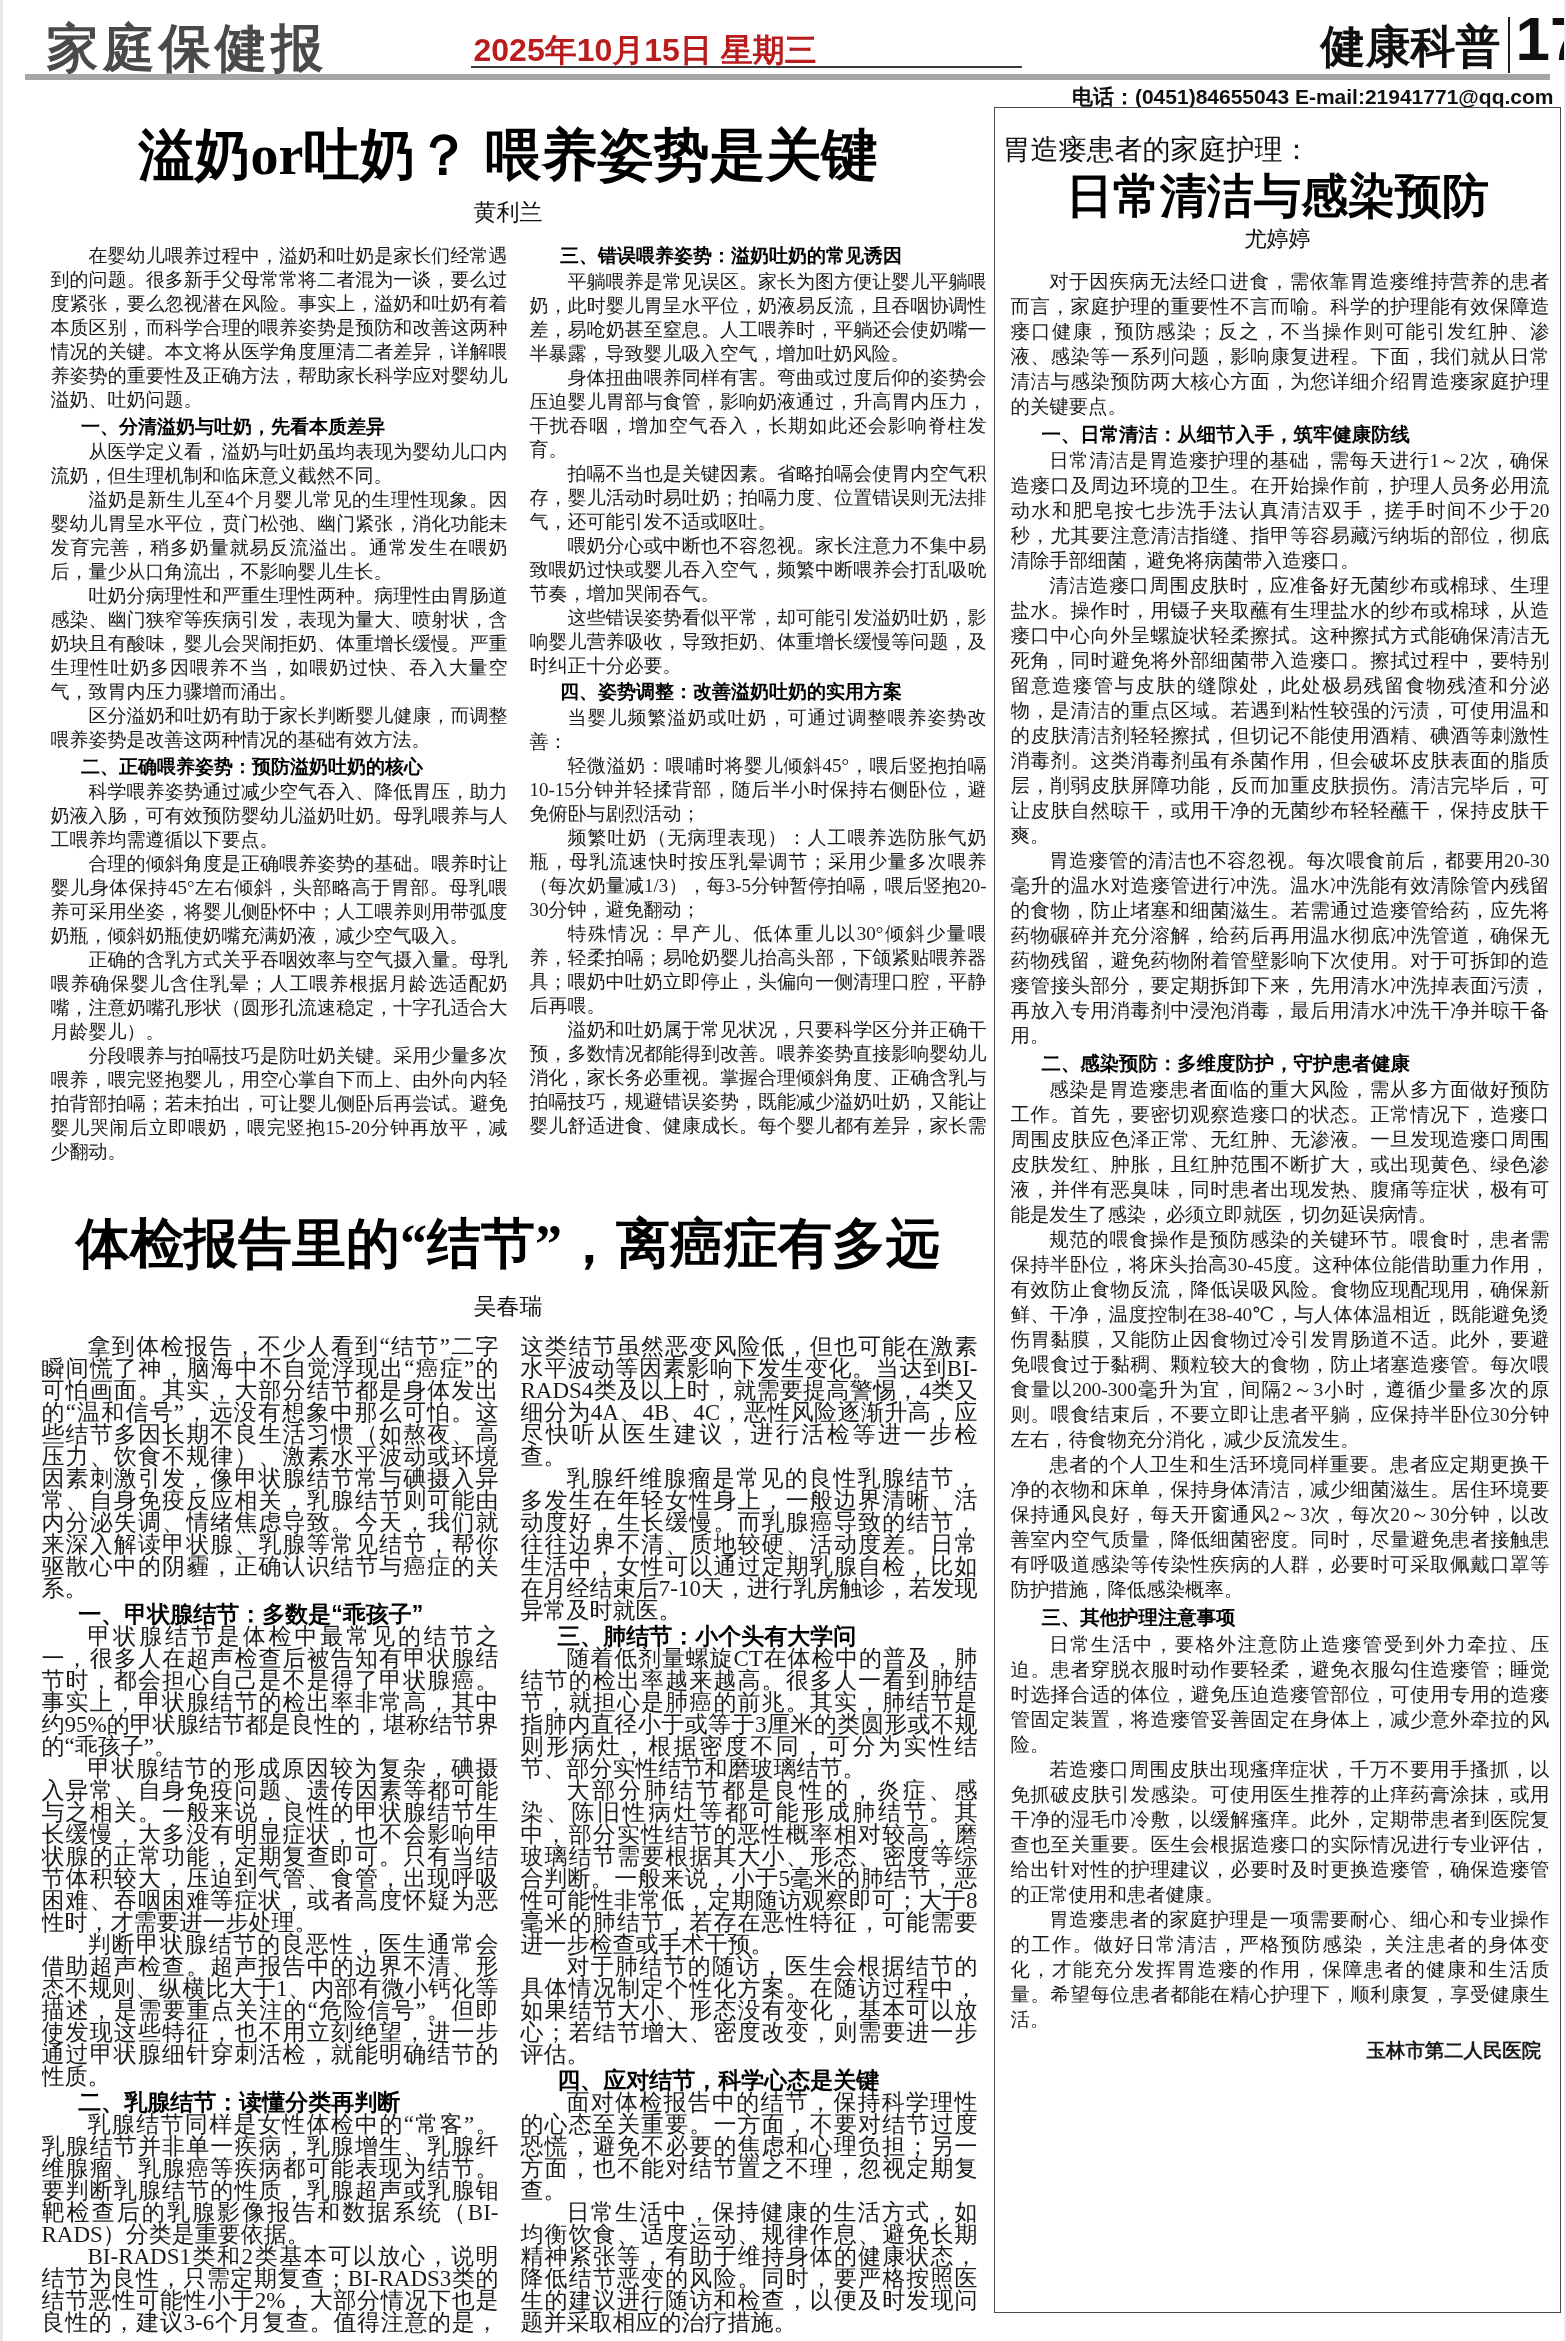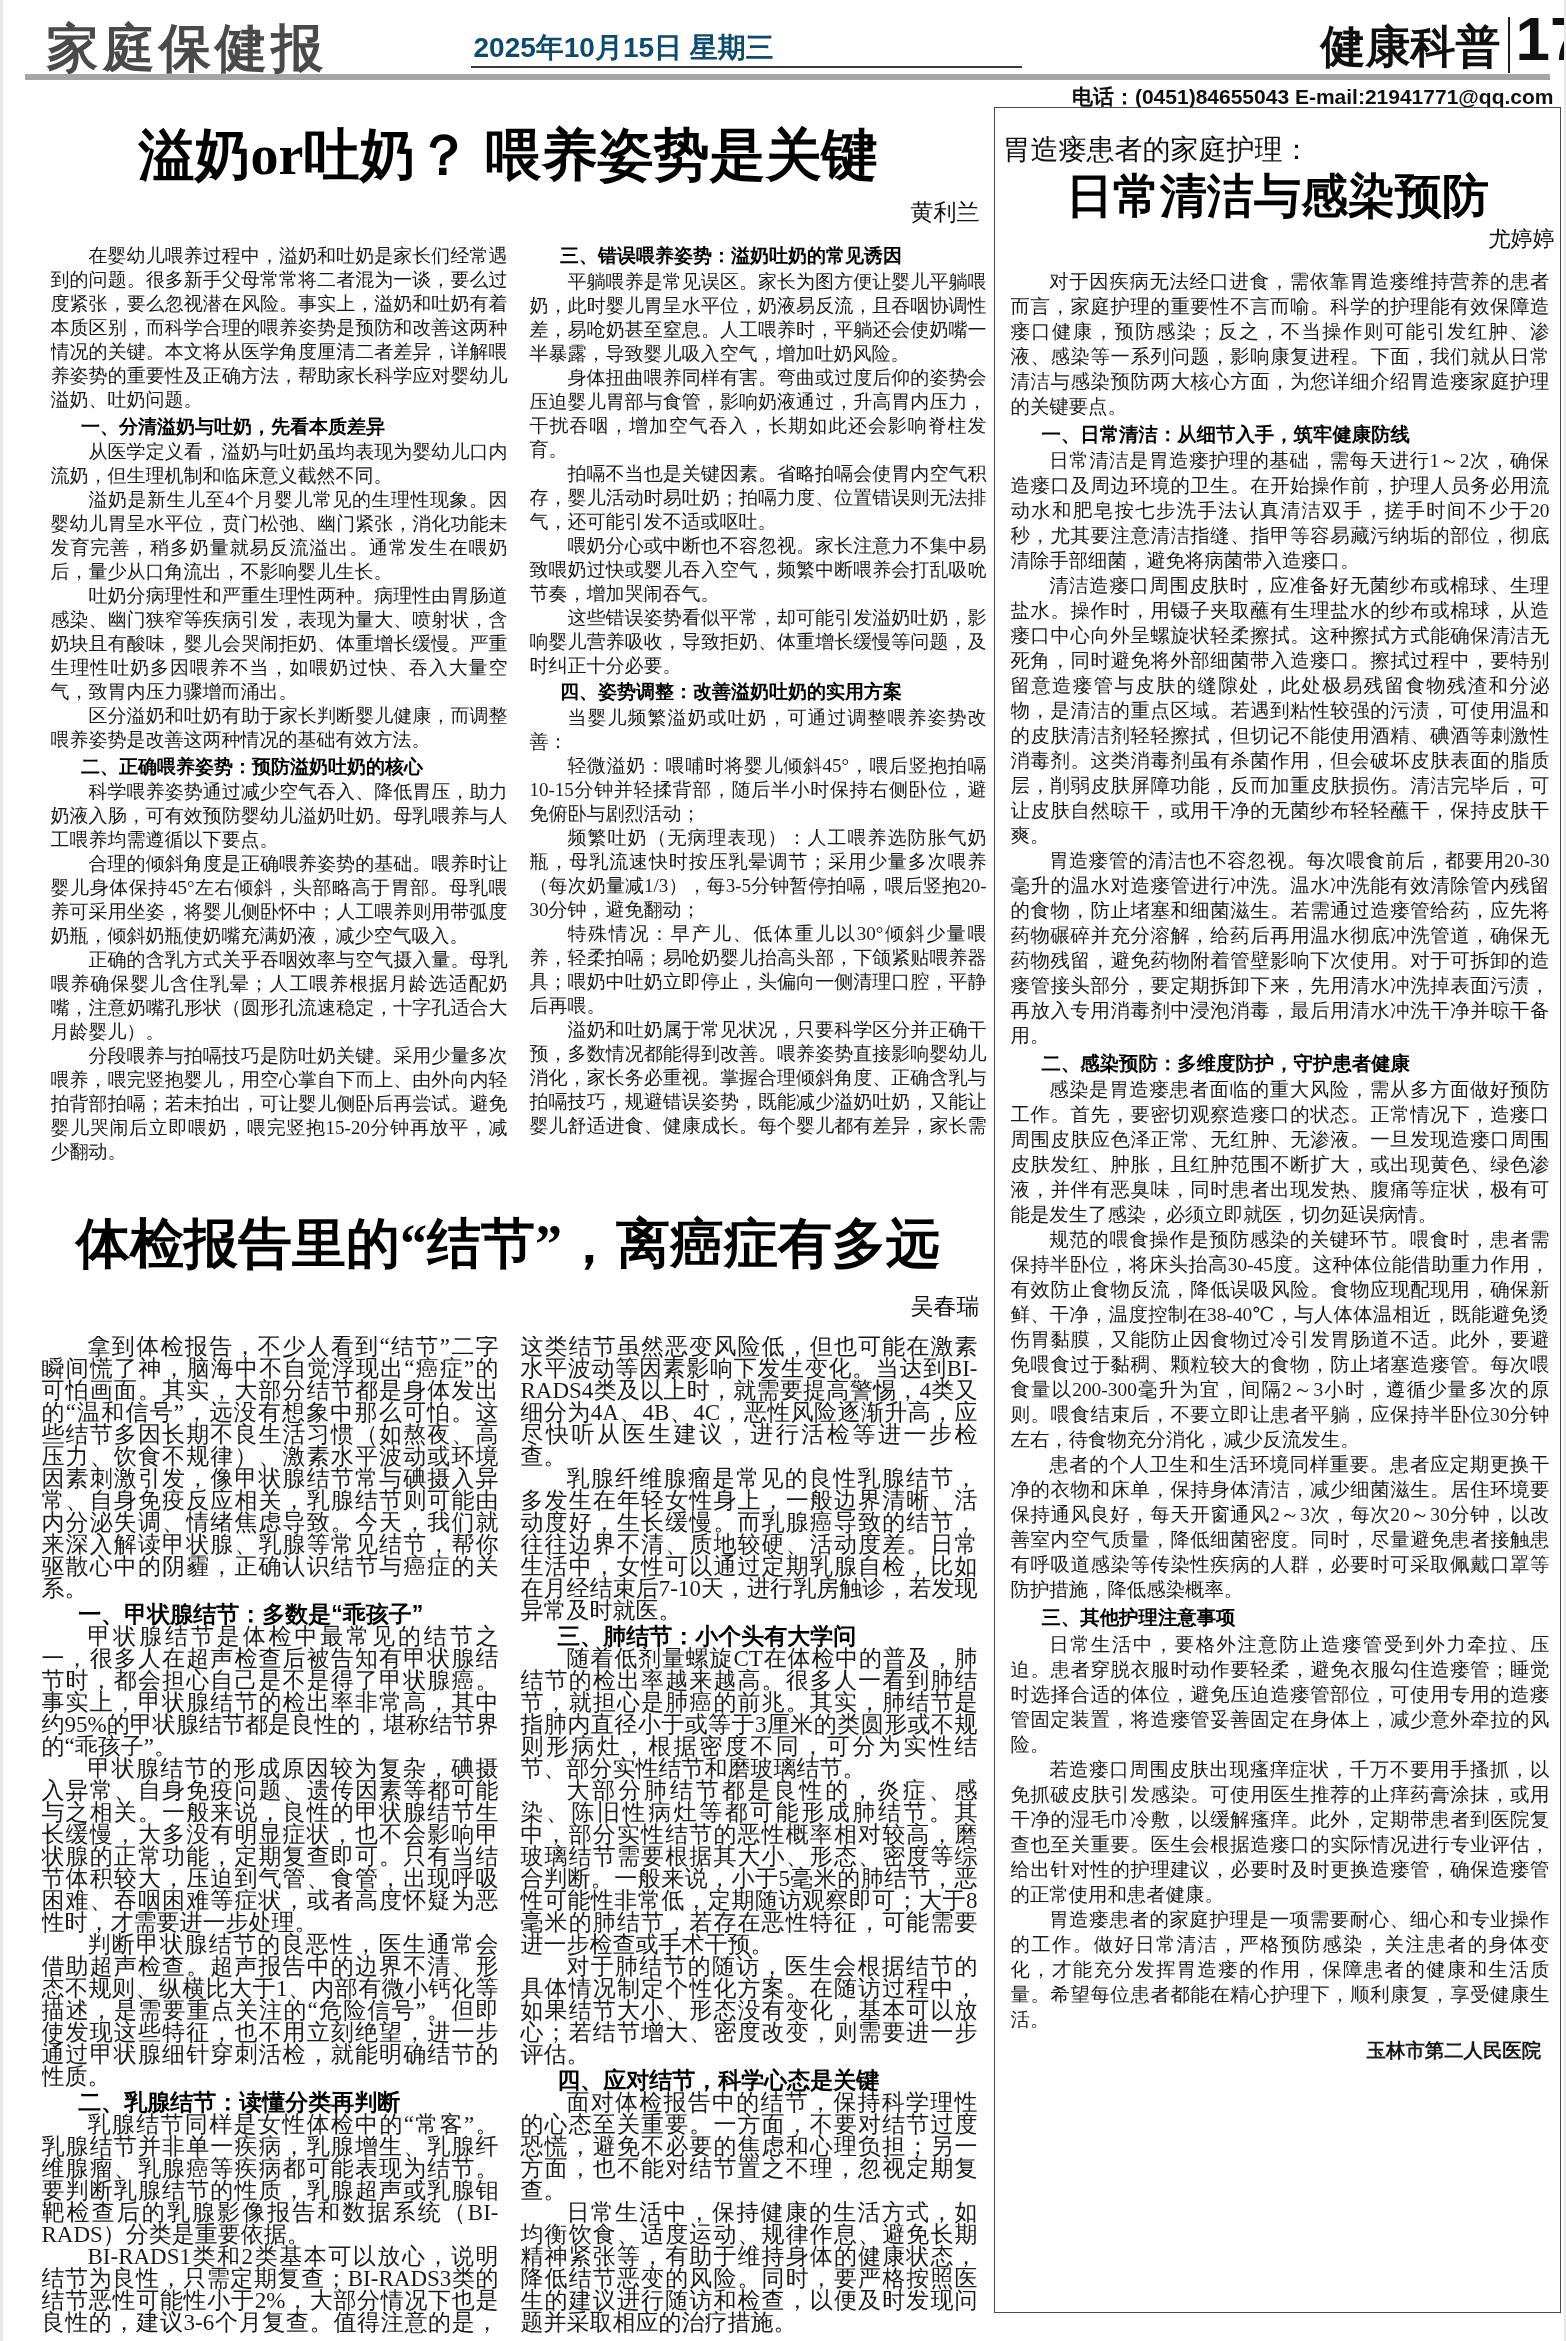--- a/index.html
+++ b/index.html
@@ -1,34 +1,34 @@
 <!DOCTYPE html>
 <html style="font-size:13.5px"><head>
 <meta charset="utf-8">
 <style>
   html,body{margin:0;padding:0;background:#e8e8e8;}
   .page{position:relative;width:1561px;height:2342px;background:#ffffff;overflow:hidden;
         font-family:"Liberation Serif","DejaVu Serif",serif;color:#1a1a1a;margin:0 auto;}
   
   .masthead{position:absolute;left:44px;top:13.5px;font-size:52px;font-weight:900;
             color:#4a4a4a;letter-spacing:4.2px;white-space:nowrap;}
-  .date{position:absolute;left:471px;top:29px;font-size:28px;font-weight:700;color:#0c4a6e;
+  .date{position:absolute;left:471px;top:29px;font-size:32px;font-weight:700;color:#b91c1c;
         font-family:"Liberation Sans","DejaVu Sans",sans-serif;white-space:nowrap;}
   .date-rule{position:absolute;left:468px;top:66px;width:551px;height:1.7px;background:#3a3a3a;}
   .section-title{position:absolute;left:1262px;top:17px;width:236px;text-align:right;
                  font-size:45px;font-weight:700;color:#101010;white-space:nowrap;}
   .vbar{position:absolute;left:1505px;top:17px;width:2.5px;height:56px;background:#1d1d1d;}
   .pagenum{position:absolute;left:1513px;top:3.4px;font-size:62px;font-weight:700;color:#101010;
            font-family:"Liberation Sans","DejaVu Sans",sans-serif;}
   .thick-rule{position:absolute;left:22px;top:74px;width:1525px;height:5.9px;background:#a6a6a6;}
   .contact{position:absolute;right:10px;top:83px;font-size:21px;font-weight:700;color:#101010;
            font-family:"Liberation Sans","DejaVu Sans",sans-serif;white-space:nowrap;}
   
   .art-title{position:absolute;text-align:center;font-weight:900;color:#000;white-space:nowrap;}
-  .art-author{position:absolute;text-align:right;font-size:23px;color:#111;
+  .art-author{position:absolute;text-align:center;font-size:23px;color:#111;
               font-family:"Liberation Sans","DejaVu Sans",sans-serif;}
   .body-flow{position:absolute;overflow:hidden;text-align:justify;}
   .para{text-indent:2em;margin:0;}
   .sub{font-family:"Liberation Sans","DejaVu Sans",sans-serif;font-weight:700;
        text-indent:1.6em;margin:2.5px 0 1.7px 0;color:#000;}
   .sig{text-align:right;font-weight:700;margin-top:6.7px;padding-right:8.4px;
        font-family:"Liberation Sans","DejaVu Sans",sans-serif;}
   
   .a1-title{left:34px;top:118px;width:943px;font-size:56px;}
   .a1-author{left:34px;top:197px;width:943px;}

